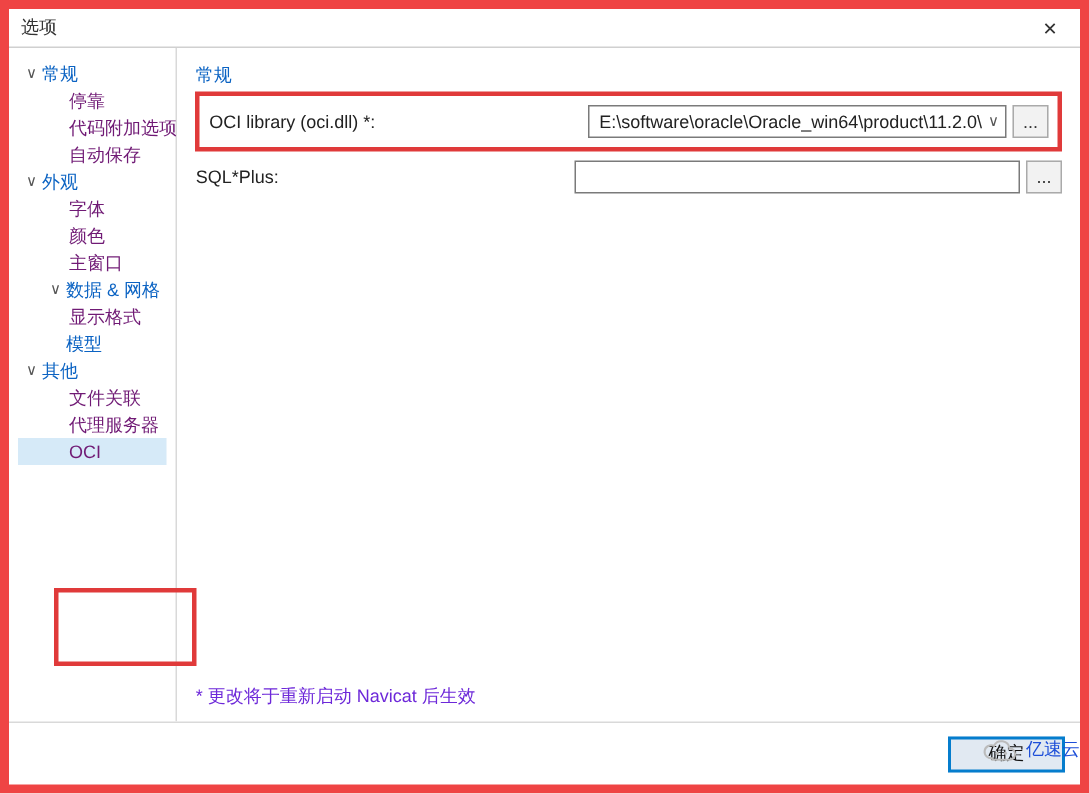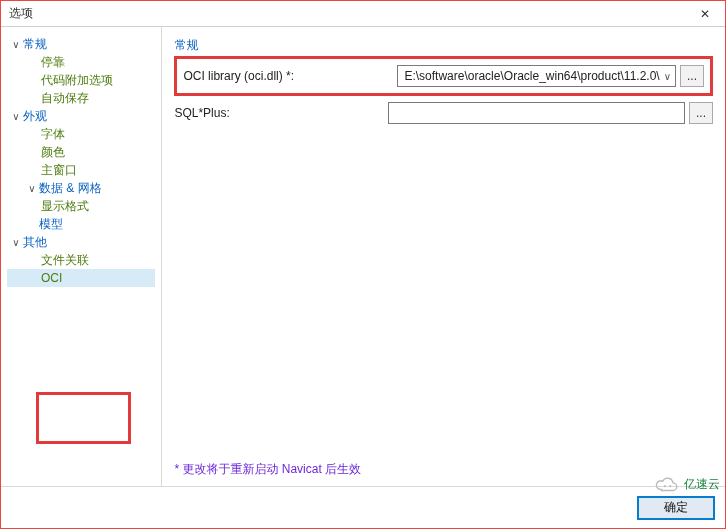--- a/index.html
+++ b/index.html
@@ -1,47 +1,47 @@
 <!DOCTYPE html>
 <html><head>
 <meta charset="utf-8">
 <style>
   * { box-sizing: border-box; margin: 0; padding: 0; font-family: "Microsoft YaHei", "Segoe UI", Tahoma, sans-serif; font-size: 12px; }
   body { background: #fff; width: 726px; height: 529px; overflow: hidden; position: relative; }
-  .window { width: 100%; height: 100%; display: flex; flex-direction: column; border: 1px solid #ef4444; }
+  .window { width: 100%; height: 100%; display: flex; flex-direction: column; border: 6px solid #ef4444; }
   .titlebar { height: 26px; background: #fff; display: flex; align-items: center; justify-content: space-between; border-bottom: 1px solid #d0d0d0; }
   .titlebar .title { padding-left: 8px; color: #333; }
   .titlebar .close { width: 40px; height: 100%; display: flex; align-items: center; justify-content: center; font-size: 14px; color: #333; cursor: pointer; }
   .body { flex: 1; display: flex; overflow: hidden; }
   .sidebar { width: 177px; height: 100%; border-right: 1px solid #d9d9d9; padding: 8px 6px; overflow-y: auto; }
   .tree-item { display: flex; align-items: center; height: 18px; cursor: pointer; white-space: nowrap; }
   .tree-item.selected { background: #d6eaf8; }
   .toggle { width: 14px; text-align: center; color: #555; font-size: 10px; display: inline-block; }
   .toggle.empty { visibility: hidden; }
-  .lbl { color: #4d7c0f; }
+  .lbl { color: #701a75; }
   .lbl.blue { color: #0b63c3; }
   .indent0 { padding-left: 2px; }
   .indent1 { padding-left: 18px; }
   .indent2 { padding-left: 34px; }
   .main { flex: 1; display: flex; flex-direction: column; padding: 10px 12px 8px 12px; position: relative; }
   .section-title { color: #0b63c3; margin-bottom: 2px; }
   .highlight-box { border: 3px solid #e03a3a; padding: 6px 6px; margin-bottom: 6px; }
-  .form-row { display: flex; align-items: center; margin-bottom: 6px; }
+  .form-row { display: flex; align-items: center; margin-bottom: 6px; gap: 39px; }
   .form-label { width: 198px; color: #222; }
   .form-field { flex: 1; display: flex; align-items: center; gap: 4px; margin-left: 16px; }
   .combo { flex: 1; height: 22px; border: 1px solid #7a7a7a; display: flex; align-items: center; justify-content: space-between; padding: 0 4px 0 6px; background: #fff; overflow: hidden; }
   .combo .val { white-space: nowrap; overflow: hidden; text-overflow: clip; color: #222; }
   .combo .arrow { color: #555; font-size: 10px; margin-left: 4px; }
   .input { flex: 1; height: 22px; border: 1px solid #7a7a7a; background: #fff; padding: 0 4px; }
   .browse-btn { width: 24px; height: 22px; border: 1px solid #aaa; background: #f2f2f2; display: flex; align-items: center; justify-content: center; color: #333; cursor: pointer; }
   .note { color: #6d28d9; margin-top: auto; padding-top: 10px; }
   .footer { height: 42px; border-top: 1px solid #d9d9d9; display: flex; align-items: center; justify-content: flex-end; padding: 0 10px; gap: 8px; }
   .btn { width: 78px; height: 24px; border: 2px solid #057dcd; background: #e1e9f2; display: flex; align-items: center; justify-content: center; cursor: pointer; color: #111; }
   .red-box-sidebar { position: absolute; border: 3px solid #e03a3a; left: 36px; top: 392px; width: 95px; height: 52px; pointer-events: none; }
-  .watermark { position: absolute; right: 6px; bottom: 36px; display: flex; align-items: center; gap: 4px; color: #15803d; font-size: 13px; }
+  .watermark { position: absolute; right: 6px; bottom: 20px; display: flex; gap: 4px; color: #1d4ed8; font-size: 13px; }
   .watermark svg { width: 26px; height: 18px; }
 </style>
 </head>
 <body>
 
 <div class="window">
   <div class="titlebar">
     <span class="title">选项</span>
     <div class="close">
       <span>✕</span>
@@ -88,20 +88,23 @@
         <span class="toggle empty">∨</span>
         <span class="lbl blue">模型</span>
       </div>
       <div class="tree-item indent0">
         <span class="toggle">∨</span>
         <span class="lbl blue">其他</span>
       </div>
       <div class="tree-item indent2">
         <span class="lbl">文件关联</span>
       </div>
+      <div class="tree-item indent2">
+        <span class="lbl">代理服务器</span>
+      </div>
       <div class="tree-item indent2 selected">
         <span class="lbl">OCI</span>
       </div>
     </div>
 
     <div class="main">
       <div class="section-title">常规</div>
 
       <div class="highlight-box">
         <div class="form-row" style="margin-bottom:0">

